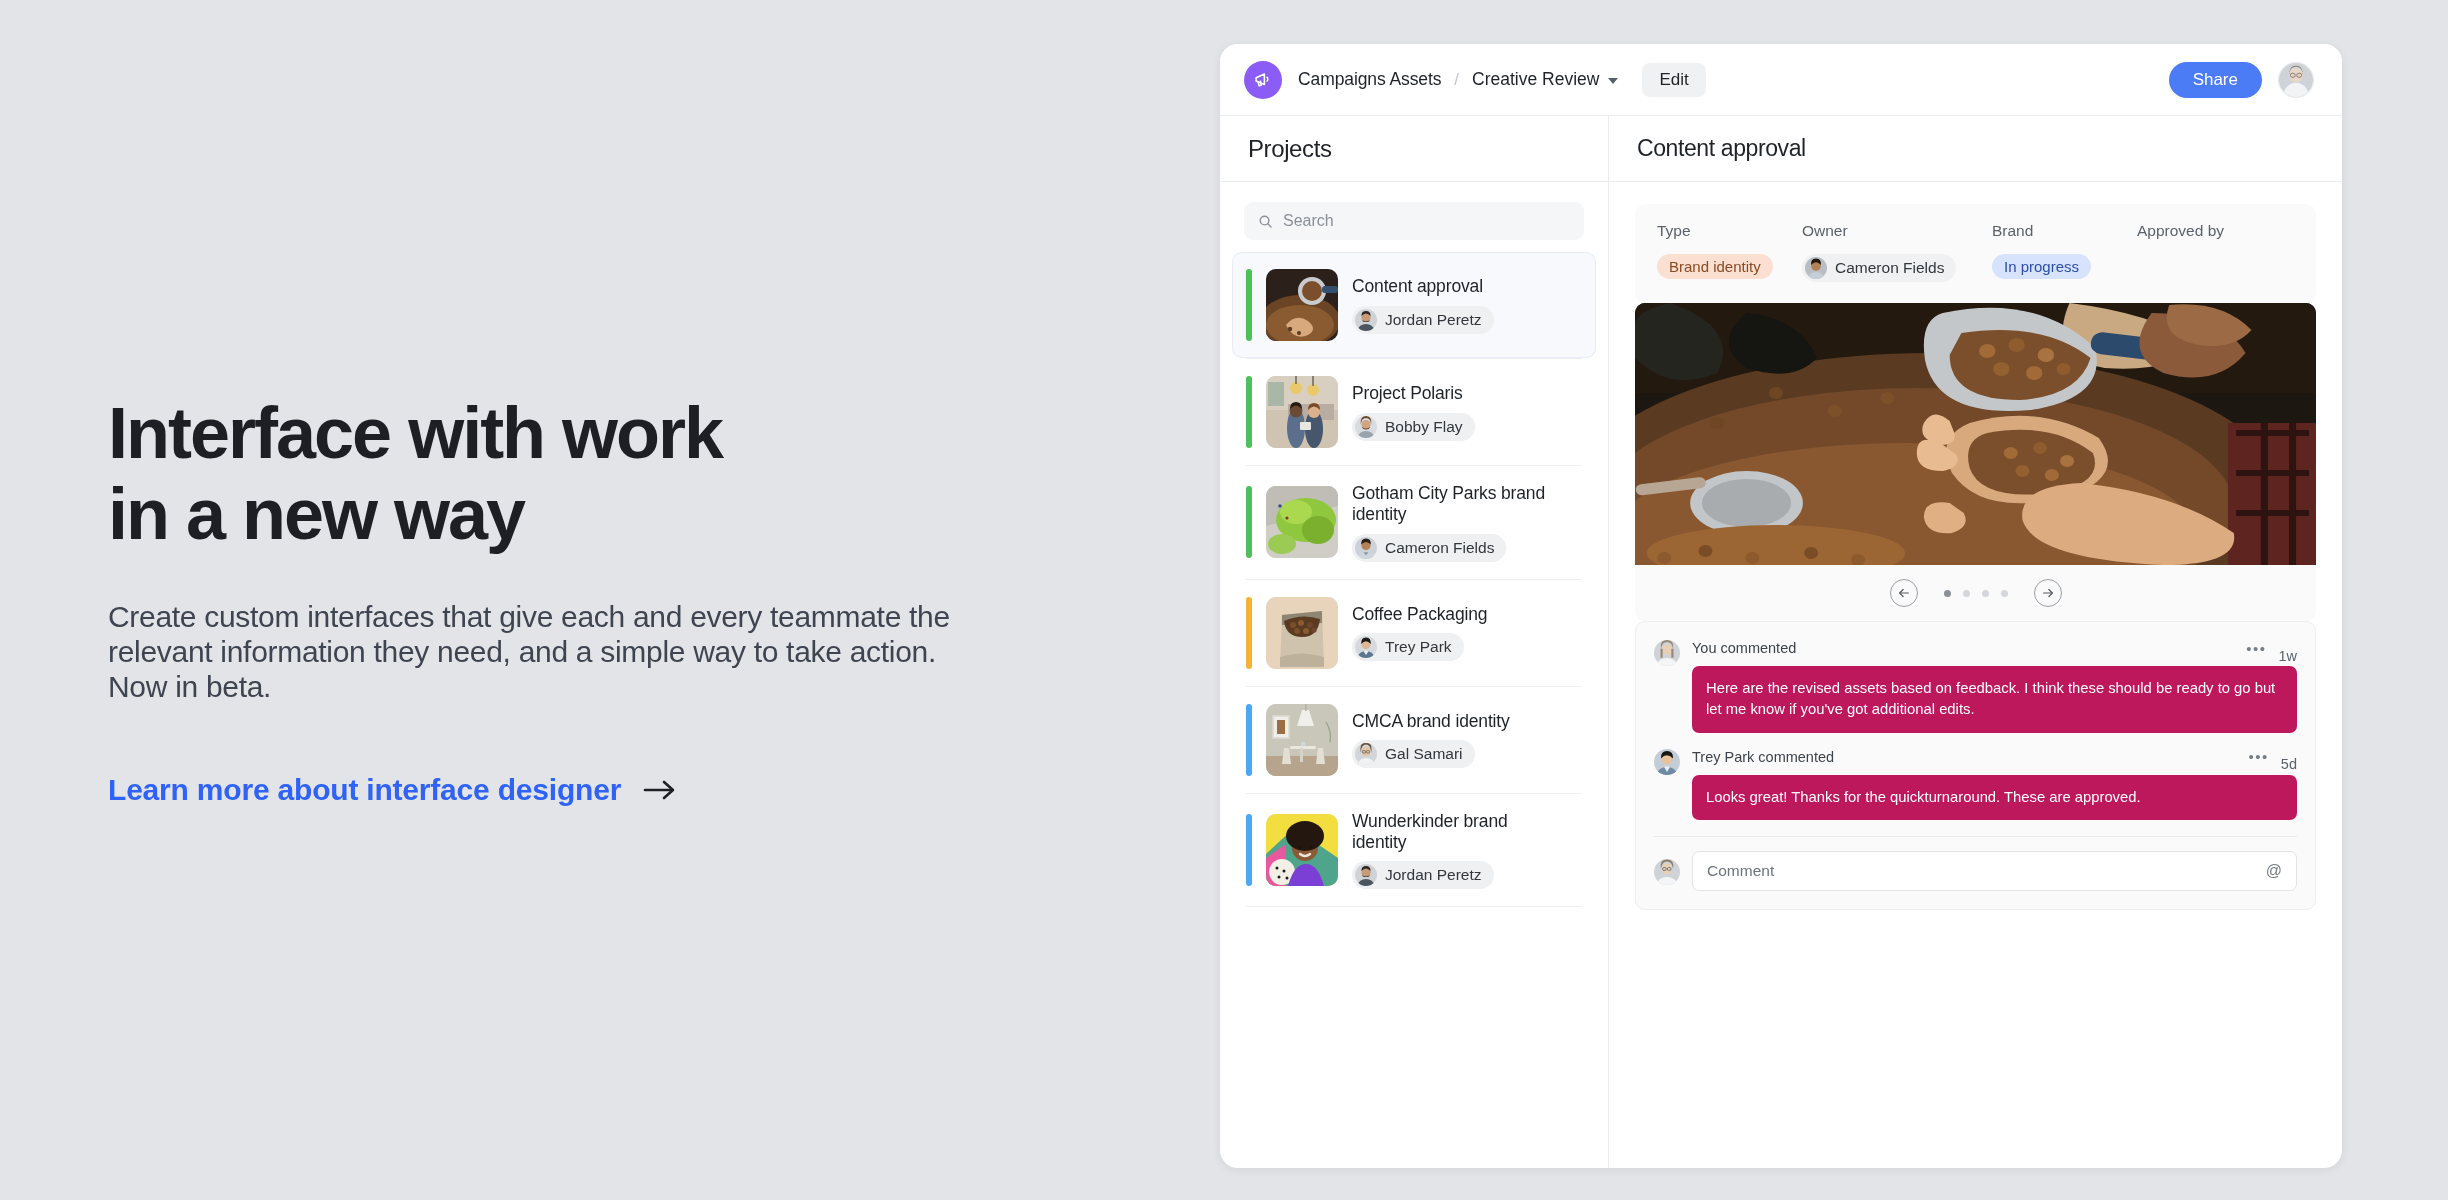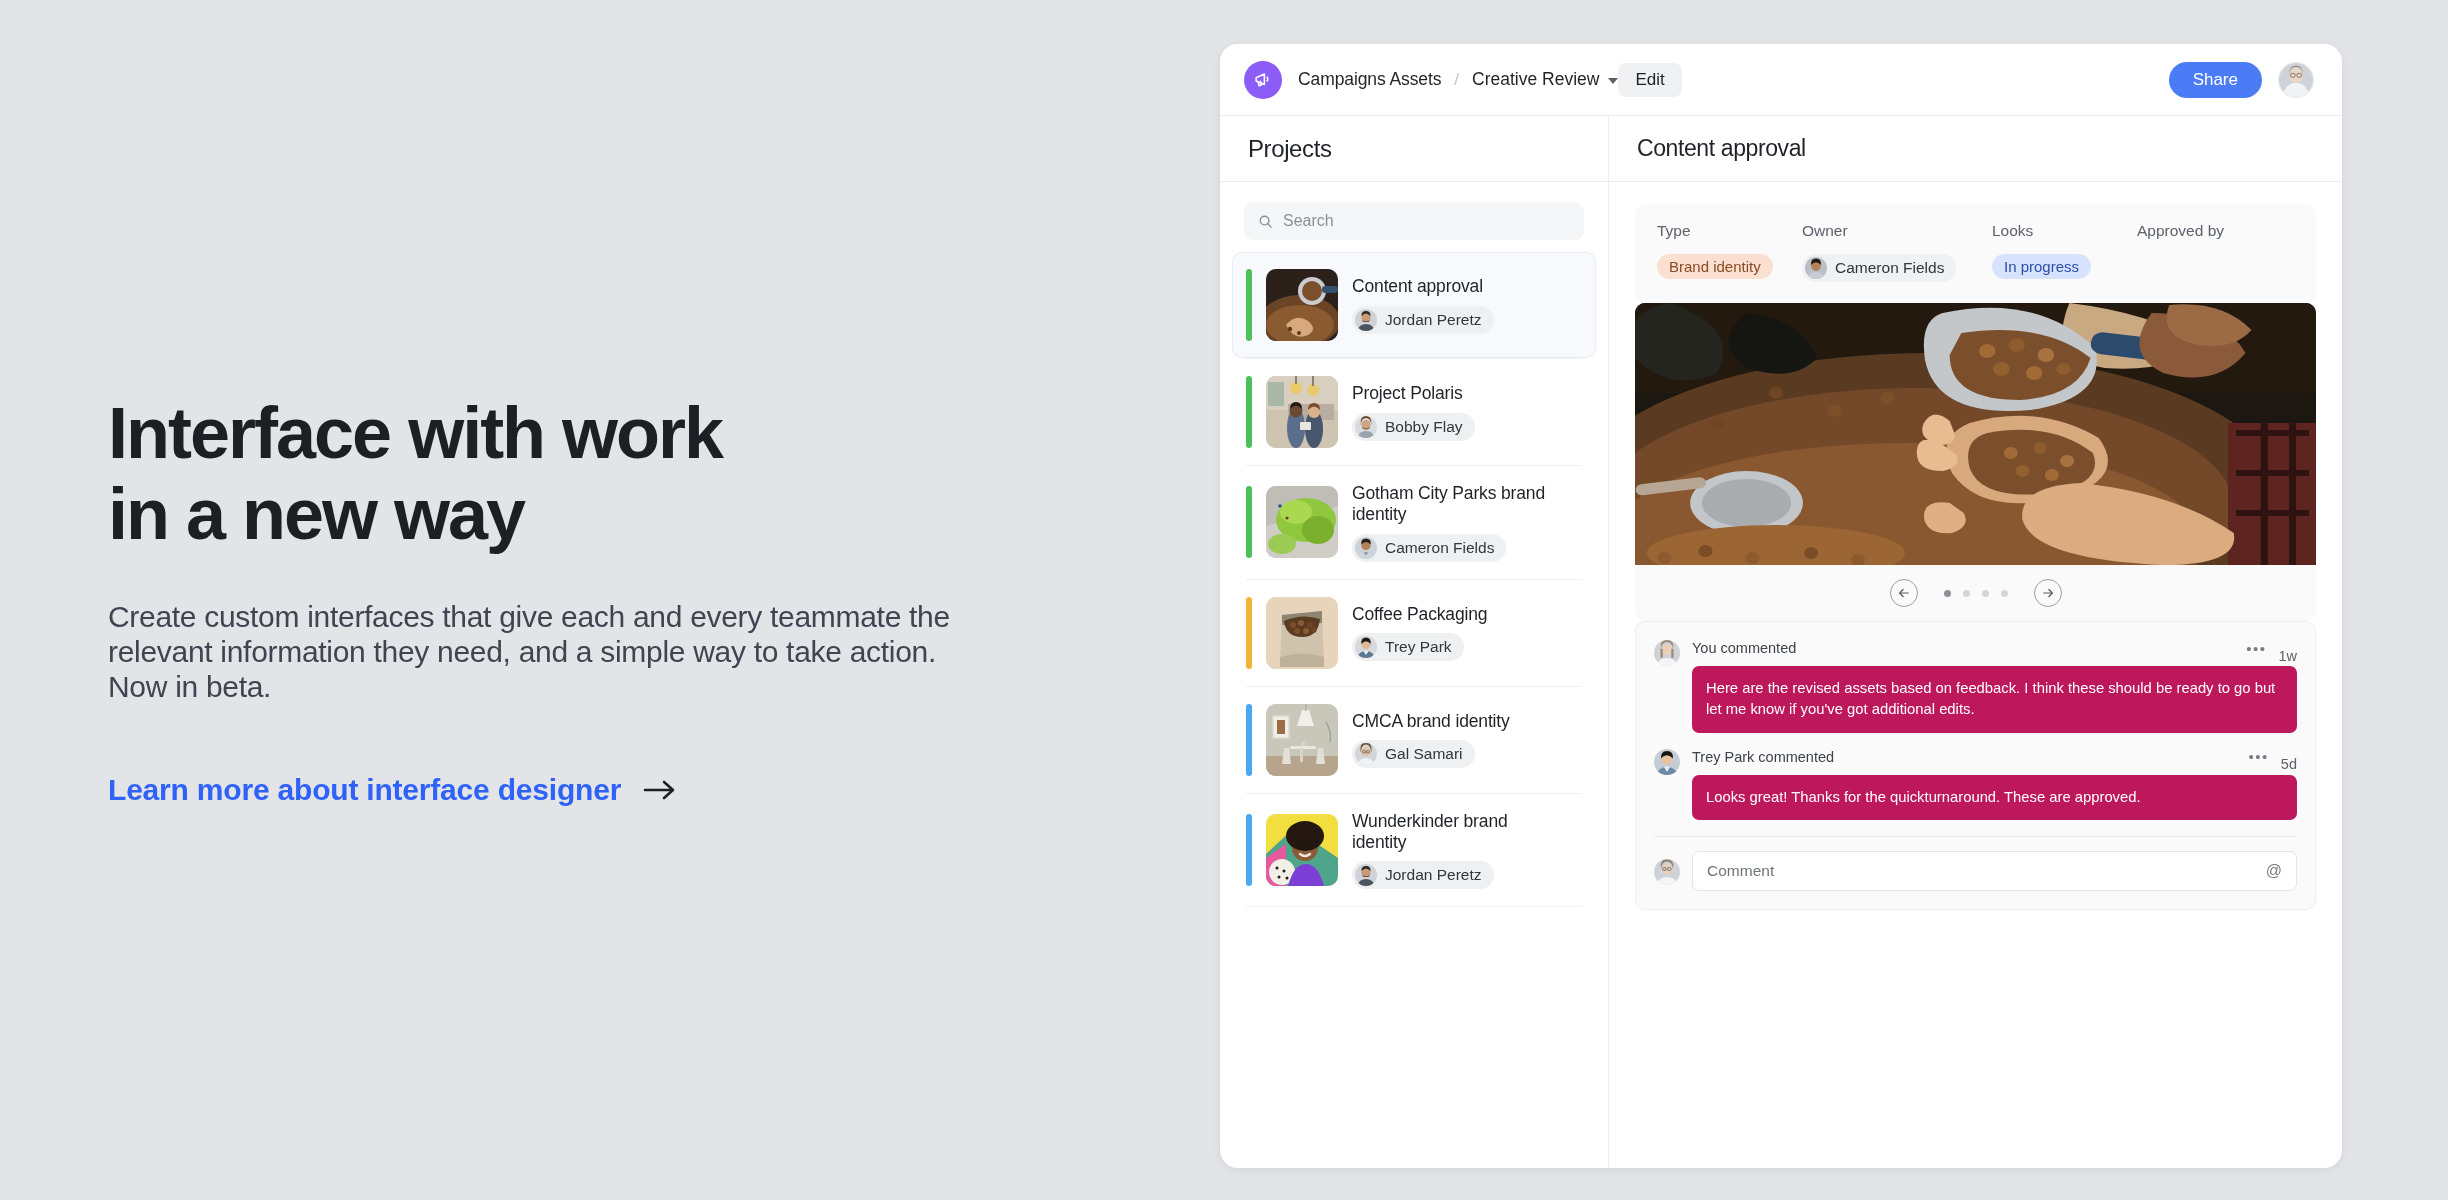--- a/index.html
+++ b/index.html
@@ -67,21 +67,21 @@
   }
   .crumb-sep { color: #c3c7cd; margin: 0 13px; font-size: 17px; }
   .crumb-btn {
     display: inline-flex; align-items: center; gap: 9px;
     font-size: 17.5px; color: #1f2328; white-space: nowrap;
   }
   .caret { width: 0; height: 0; border-left: 5px solid transparent;
            border-right: 5px solid transparent; border-top: 6px solid #5a6069;
            display: inline-block; margin-top: 2px; }
   .edit-btn {
-    padding: 7px 17px; border-radius: 8px;
+    margin-left: 24px; padding: 7px 17px; border-radius: 8px;
     background: #f0f1f3; color: #1f2328; font-size: 17px;
     border: none; cursor: pointer; white-space: nowrap;
     font-family: inherit;
   }
   .topbar-spacer { flex: 1 1 auto; }
   .share-btn {
     padding: 8px 24px; border-radius: 999px; border: none;
     background: #4b7bf5; color: #fff; font-size: 17px; font-weight: 400;
     cursor: pointer; font-family: inherit; white-space: nowrap;
   }
@@ -528,21 +528,21 @@
                     <rect width="22" height="22" fill="#b9bec4"></rect>
                     <circle cx="11" cy="9" r="4.8" fill="#b58258"></circle>
                     <path d="M6 8 q5 -5.6 10 0 q.4 -6.4 -5 -6.4 q-5.4 0 -5 6.4z" fill="#241a12"></path>
                     <path d="M2 22 q2.2 -7 9 -7 q6.8 0 9 7z" fill="#c6cdd6"></path>
                   </svg>
                 </span>
                 <span class="chip-label">Cameron Fields</span>
               </span>
             </div>
             <div class="meta-col c2">
-              <div class="meta-label">Looks</div>
+              <div class="meta-label">Brand</div>
               <span class="pill status">In progress</span>
             </div>
             <div class="meta-col">
               <div class="meta-label">Approved by</div>
               <span></span>
             </div>
           </div>
 
           <div class="asset-card">
             <svg class="asset-img" viewBox="0 0 580 262" preserveAspectRatio="none">

